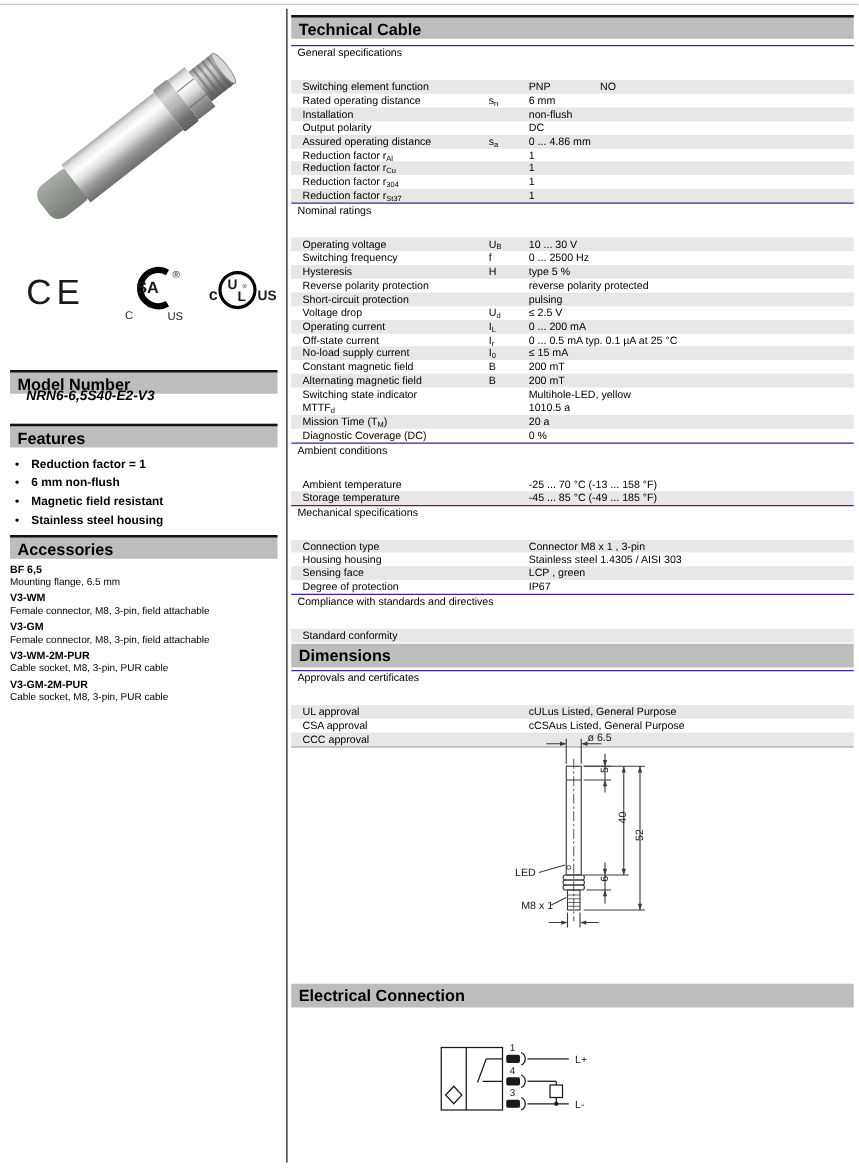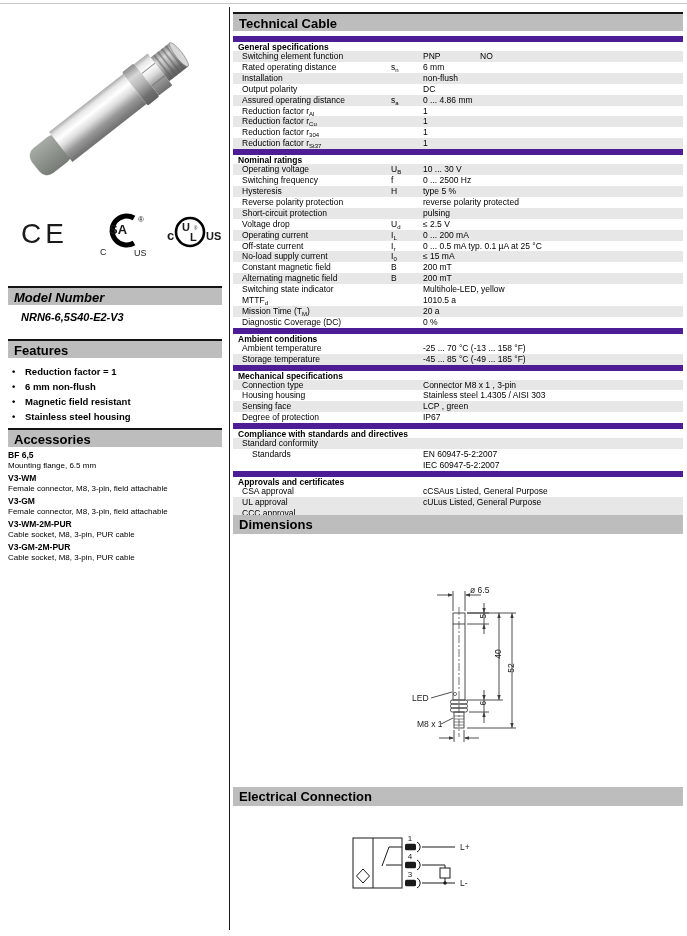--- a/index.html
+++ b/index.html
@@ -17,22 +17,22 @@
   .model-value{font-size:11px;font-weight:bold;}
   .features-list{margin:0;padding:0;list-style:none;}
   .features-list li{font-size:9.5px;font-weight:bold;line-height:11px;margin-bottom:4px;
                     padding-left:17px;position:relative;}
   .features-list li::before{content:"\2022";position:absolute;left:4px;}
   .acc-item{margin-bottom:2px;}
   .acc-name{font-weight:bold;font-size:8.5px;line-height:11px;}
   .acc-desc{font-size:8px;line-height:10px;}
   
   .tech-table{border-bottom:1px solid #9a9a9a;}
-  .sec-title{font-weight:bold;font-size:8.5px;height:15px;line-height:10.4px;
-             border-top:6px solid #4c1d95;padding-left:5px;box-sizing:border-box;}
+  .sec-title{font-weight:normal;font-size:8.5px;height:28px;line-height:10.4px;
+             border-top:1px solid #4c1d95;padding-left:5px;box-sizing:border-box;}
   .trow{display:flex;font-size:8.5px;line-height:10.9px;min-height:10.9px;}
   .trow.shaded{background:#e7e7e7;}
   .c-label{width:158px;padding-left:9px;box-sizing:border-box;flex:none;}
   .c-label.ind2{padding-left:19px;}
   .c-sym{width:32px;flex:none;}
   .c-val{flex:1;position:relative;}
   .val2{position:absolute;left:57px;top:0;}
   sub{font-size:6px;line-height:0;vertical-align:-1.5px;}
   svg text{font-family:"Liberation Sans",sans-serif;fill:#1a1a1a;}
   .drawing{display:block;}
@@ -101,21 +101,21 @@
       <svg class="drawing" style="position:absolute;left:152px;top:4px;" width="62" height="38" viewBox="0 0 62 38">
         <circle cx="30" cy="18" r="14" fill="none" stroke="#000" stroke-width="2.6"></circle>
         <text x="7" y="26" font-size="13" font-weight="bold">c</text>
         <text x="22" y="17" font-size="11" font-weight="bold">U</text>
         <text x="30" y="27" font-size="11" font-weight="bold">L</text>
         <text x="34" y="16" font-size="4.5">®</text>
         <text x="46" y="26" font-size="11" font-weight="bold">US</text>
       </svg>
     </div>
 
-    <div class="band btop abs" style="top:286px;font-style:italic;">
+    <div class="band btop abs" style="top:296px;">
       <span>Model Number</span>
     </div>
     <div class="model-value abs" style="top:311px;left:13px;font-style:italic;">NRN6-6,5S40-E2-V3</div>
 
     <div class="band btop abs" style="top:339px;">
       <span>Features</span>
     </div>
     <ul class="features-list abs" style="top:366px;">
         <li>Reduction factor = 1</li>
         <li>6 mm non-flush</li>
@@ -319,29 +319,29 @@
         </div>
         <div class="trow">
           <div class="c-label ind2">Standards</div>
           <div class="c-sym"></div>
           <div class="c-val">
             <div>EN 60947-5-2:2007</div>
             <div>IEC 60947-5-2:2007</div>
           </div>
         </div>
         <div class="sec-title">Approvals and certificates</div>
+        <div class="trow shaded">
+          <div class="c-label">UL approval</div>
+          <div class="c-sym"></div>
+          <div class="c-val">cULus Listed, General Purpose</div>
+        </div>
         <div class="trow">
           <div class="c-label">CSA approval</div>
           <div class="c-sym"></div>
           <div class="c-val">cCSAus Listed, General Purpose</div>
-        </div>
-        <div class="trow shaded">
-          <div class="c-label">UL approval</div>
-          <div class="c-sym"></div>
-          <div class="c-val">cULus Listed, General Purpose</div>
         </div>
         <div class="trow shaded">
           <div class="c-label">CCC approval</div>
           <div class="c-sym"></div>
         </div>
       </div>
 
     <div class="band abs" style="top:515px;">
       <span>Dimensions</span>
     </div>

